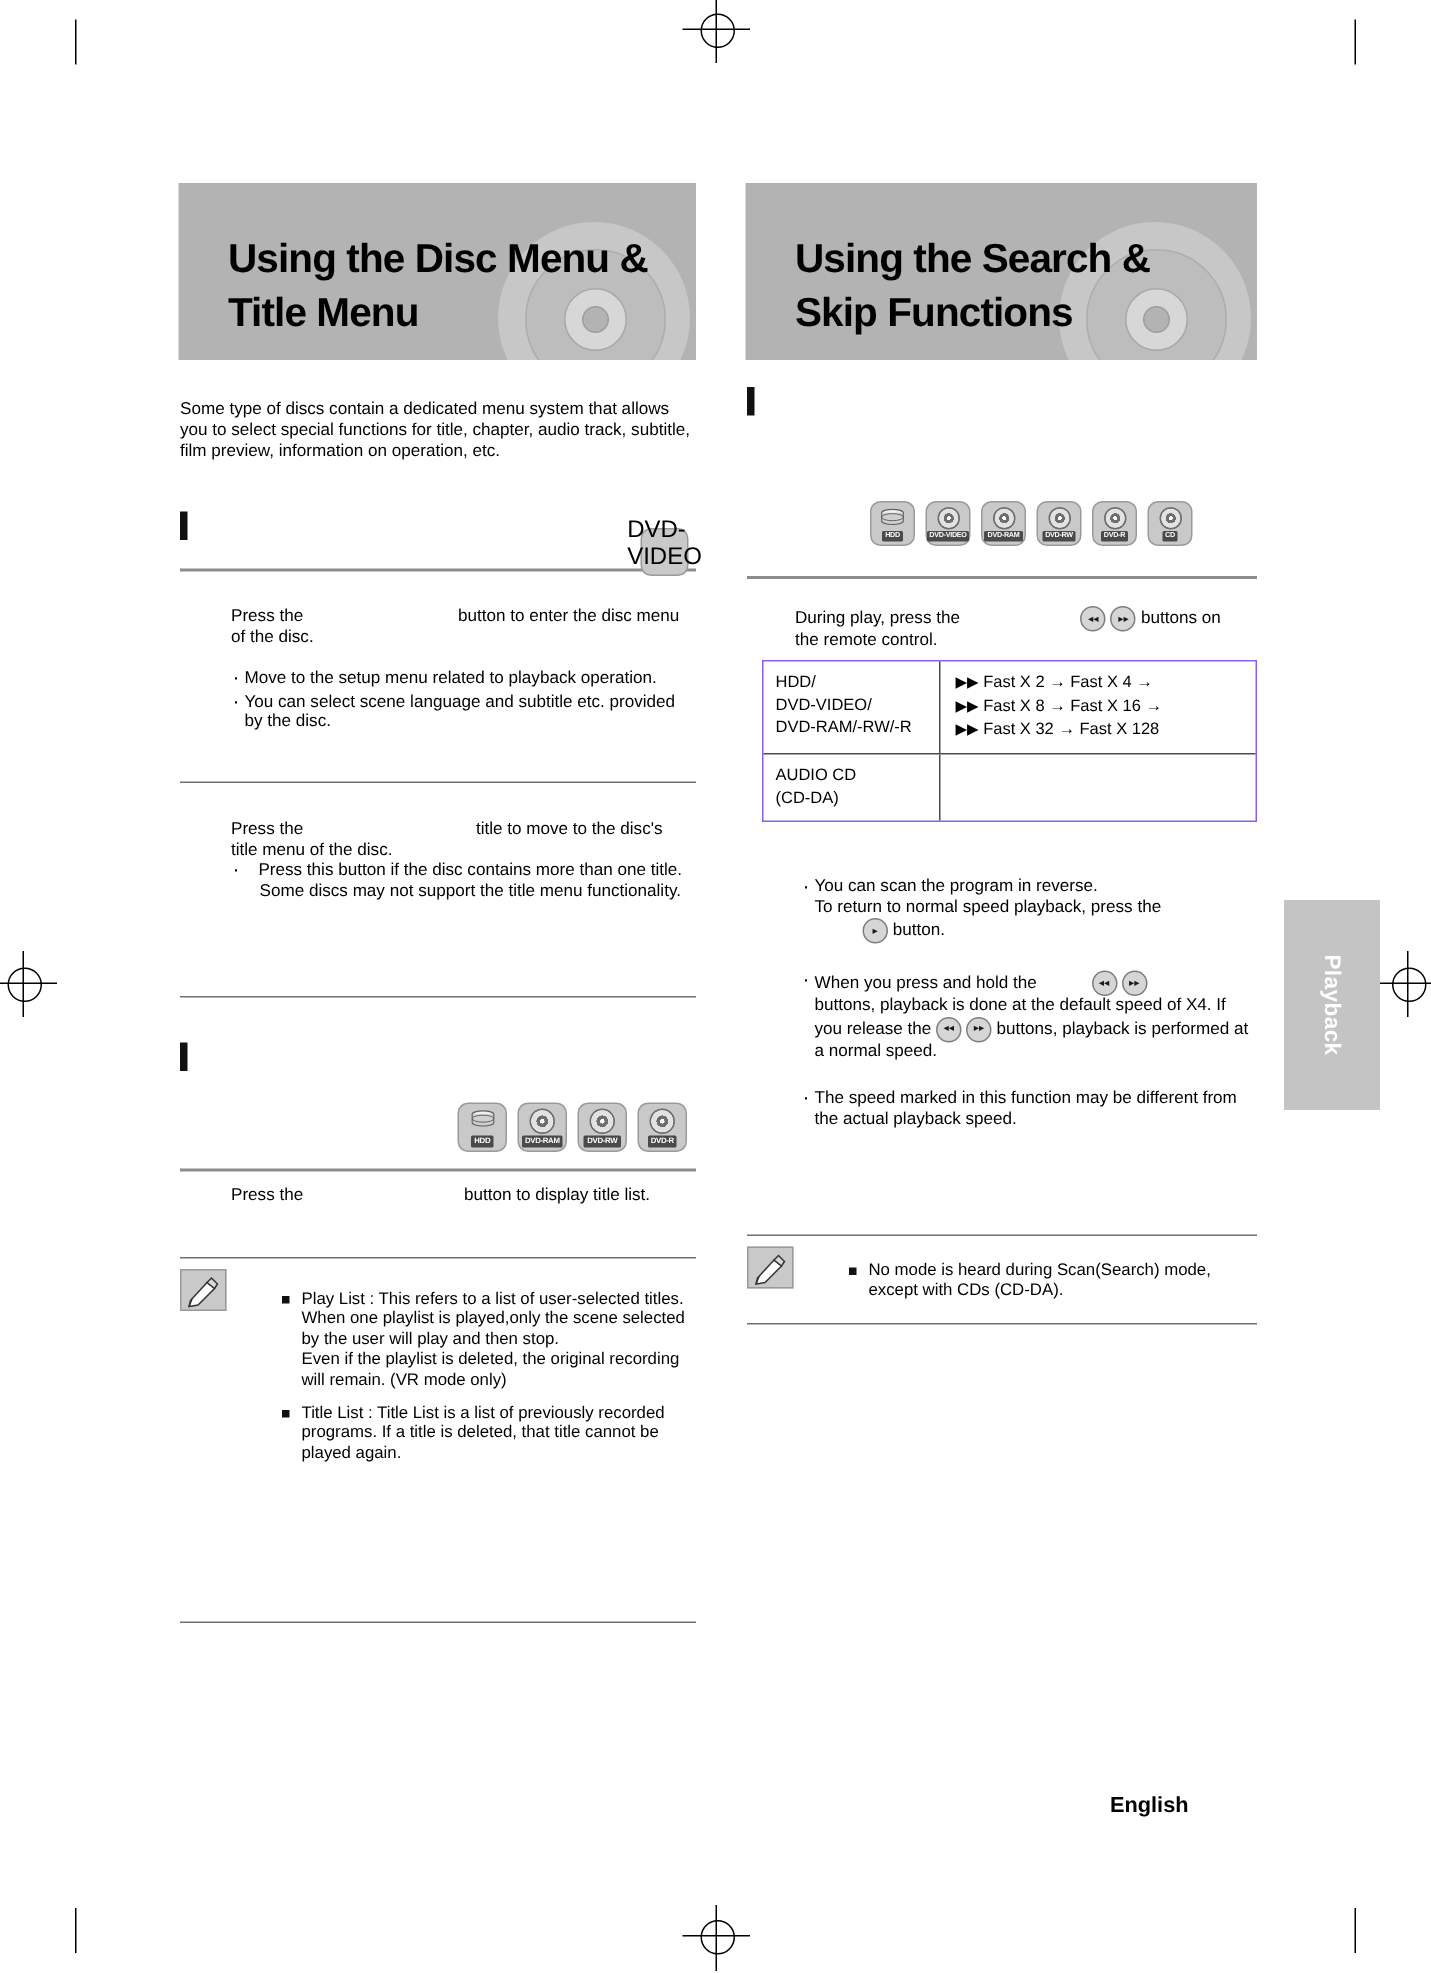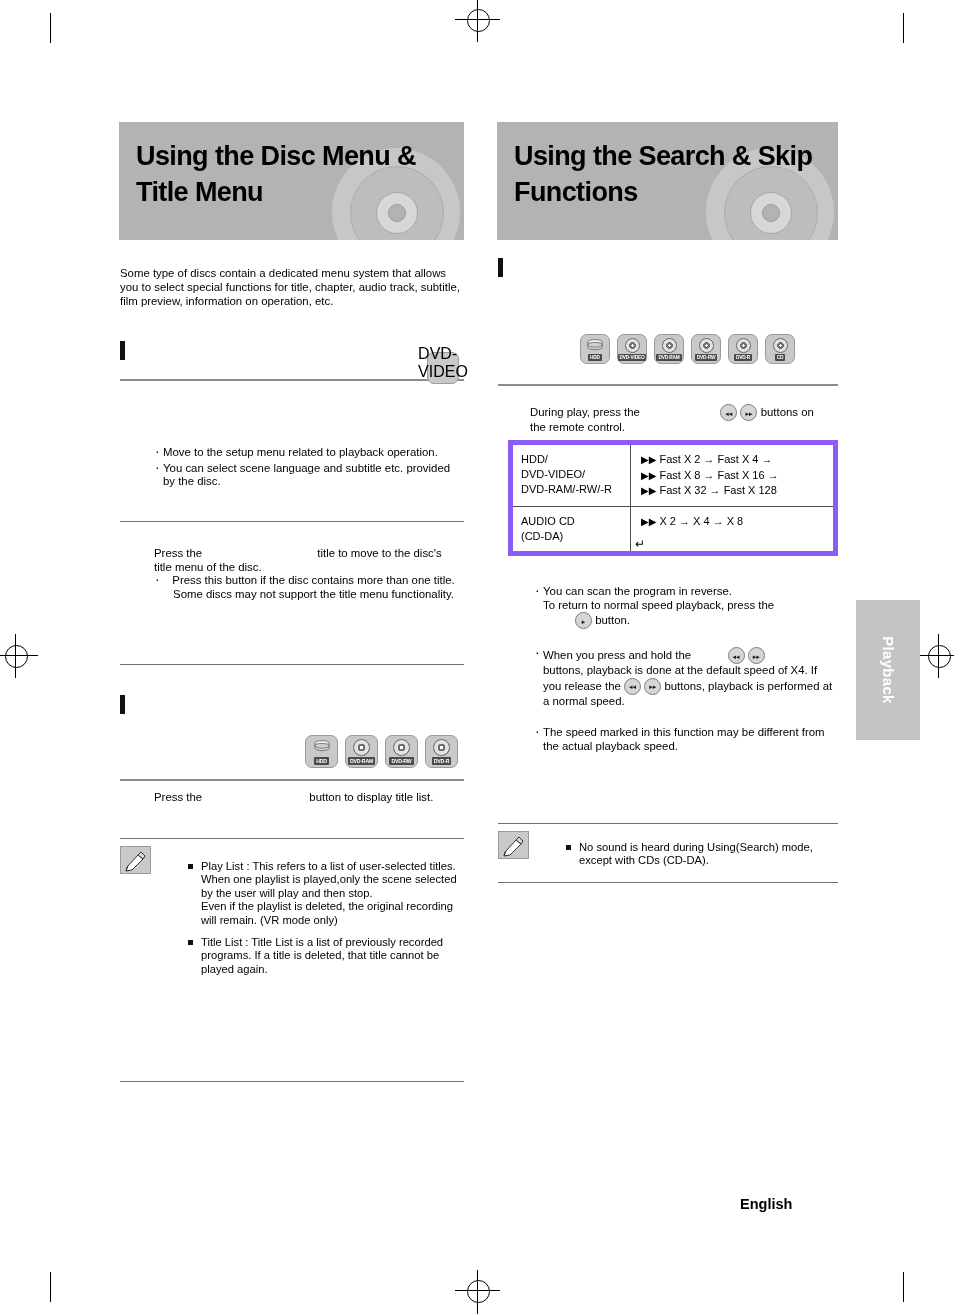--- a/index.html
+++ b/index.html
@@ -17,21 +17,21 @@
   .reg-cross-v{position:absolute;background:#000;width:1px;}
 
   
   .title-box{
     position:absolute;background:#b3b3b3;overflow:hidden;
   }
   .title-box .disc-art{
     position:absolute;right:-6px;top:-2px;width:150px;height:152px;
   }
   .title-box h1{
-    position:relative;margin:0;padding:16px 0 0 17px;
+    position:relative;margin:16px;padding:16px 0 0 17px;
     font-size:27px;line-height:1.35;font-weight:bold;
     letter-spacing:-0.6px;color:#000;
     font-family:"Liberation Sans", sans-serif;
   }
 
   
   .disc{
     position:absolute;border-radius:50%;
   }
 
@@ -83,21 +83,21 @@
     display:inline-block;width:17px;height:17px;border-radius:50%;
     background:#d6d6d6;border:1px solid #7d7d7d;position:relative;
     vertical-align:middle;box-sizing:border-box;
   }
   .rbtn span{
     position:absolute;left:0;right:0;top:50%;transform:translateY(-50%);
     text-align:center;font-size:7px;line-height:7px;color:#1a1a1a;
   }
 
   
-  .tbl{position:absolute;border:5px solid #8b5cf6;box-sizing:border-box;}
+  .tbl{position:absolute;border:1px solid #8b5cf6;box-sizing:border-box;}
   .tbl .row{display:flex;border-bottom:1px solid #4d4d4d;}
   .tbl .row.last{border-bottom:none;}
   .tbl .c1{width:118px;box-sizing:border-box;padding:7px 0 7px 8px;border-right:1px solid #4d4d4d;font-size:11px;line-height:15px;}
   .tbl .c2{flex:1;box-sizing:border-box;padding:7px 0 7px 10px;font-size:11px;line-height:15.5px;}
 
   
   .note{position:absolute;}
   .note .icon{
     position:absolute;left:0;top:0;width:31px;height:28px;background:#c9c9c9;
     border:1px solid #9a9a9a;box-sizing:border-box;
@@ -161,20 +161,25 @@
 
   <div class="sec-bar" style="left:120px;top:341px;width:344px;height:40px;">
     <div class="tick"></div>
     <div class="rule" style="top:38px;width:344px;"></div>
   </div>
   <div class="chip-single" style="left:427px;top:352px;">
     <div class="glyph"></div>
     <div class="lbl">DVD-VIDEO</div>
   </div>
 
+  <div class="body-text" style="left:154px;top:405px;width:310px;">
+    <span>Press the</span>
+    <span style="display:inline-block;width:100px;"></span><span>button to enter the disc menu</span><br>
+    <span>of the disc.</span>
+  </div>
 
   <div class="bullets" style="left:154px;top:446px;width:310px;">
     <div class="li">Move to the setup menu related to playback operation.</div>
     <div class="li">You can select scene language and subtitle etc. provided by the disc.</div>
   </div>
 
   <div class="hr" style="left:120px;top:521px;width:344px;"></div>
 
   <div class="body-text" style="left:154px;top:547px;width:310px;">
     <span>Press the</span>
@@ -304,24 +309,20 @@
 DVD-RAM/-RW/-R</div>
       <div class="c2">
         <div><span style="font-size:10px;">▶▶</span> <span>Fast X 2 →   Fast X 4 →</span></div>
         <div><span style="font-size:10px;">▶▶</span> <span>Fast X 8 →   Fast X 16 →</span></div>
         <div><span style="font-size:10px;">▶▶</span> <span>Fast X 32 →   Fast X 128</span></div>
       </div>
     </div>
     <div class="row last" style="position:relative;">
       <div class="c1" style="white-space:pre-line;">AUDIO CD
 (CD-DA)</div>
-      <div class="c2">
-        <div><span style="font-size:10px;">▶▶</span> <span>X 2 →    X 4 →    X 8</span></div>
-        <div style="position:absolute;left:122px;top:30px;font-size:12px;">↵</div>
-      </div>
     </div>
   </div>
 
   <div class="bullets" style="left:534px;top:585px;width:304px;">
     <div class="li" style="margin-bottom:18px;">
       You can scan the program in reverse.<br>
       To return to normal speed playback, press the<br>
       <span style="display:inline-block;width:32px;"></span><span class="rbtn"><span>▸</span></span> button.
     </div>
     <div class="li" style="margin-bottom:18px;">
@@ -343,21 +344,21 @@
 
   <div class="note" style="left:498px;top:831px;width:340px;">
     <div class="icon">
       <svg viewBox="0 0 24 22" width="24" height="22" style="position:absolute;left:3px;top:3px;">
         <path d="M3 17 L14 5 L19 9 L8 20 L2 21 Z" fill="#ffffff" stroke="#333" stroke-width="1"></path>
         <path d="M14 5 L17 2 L21 6 L19 9 Z" fill="#d8d8d8" stroke="#333" stroke-width="1"></path>
         <path d="M2 21 L4 16" stroke="#333" stroke-width="1"></path>
       </svg>
     </div>
     <div class="nb" style="left:68px;top:10px;width:272px;">
-      <div class="li">No sound is heard during Using(Search) mode, except with CDs (CD-DA).</div>
+      <div class="li">No mode is heard during Scan(Search) mode, except with CDs (CD-DA).</div>
     </div>
   </div>
 
   <div class="hr" style="left:498px;top:882px;width:340px;"></div>
 
   <div class="sidetab" style="left:856px;top:600px;">
     <div class="vtxt">Playback</div>
   </div>
 
   <div class="footer" style="left:740px;top:1196px;">English</div>

